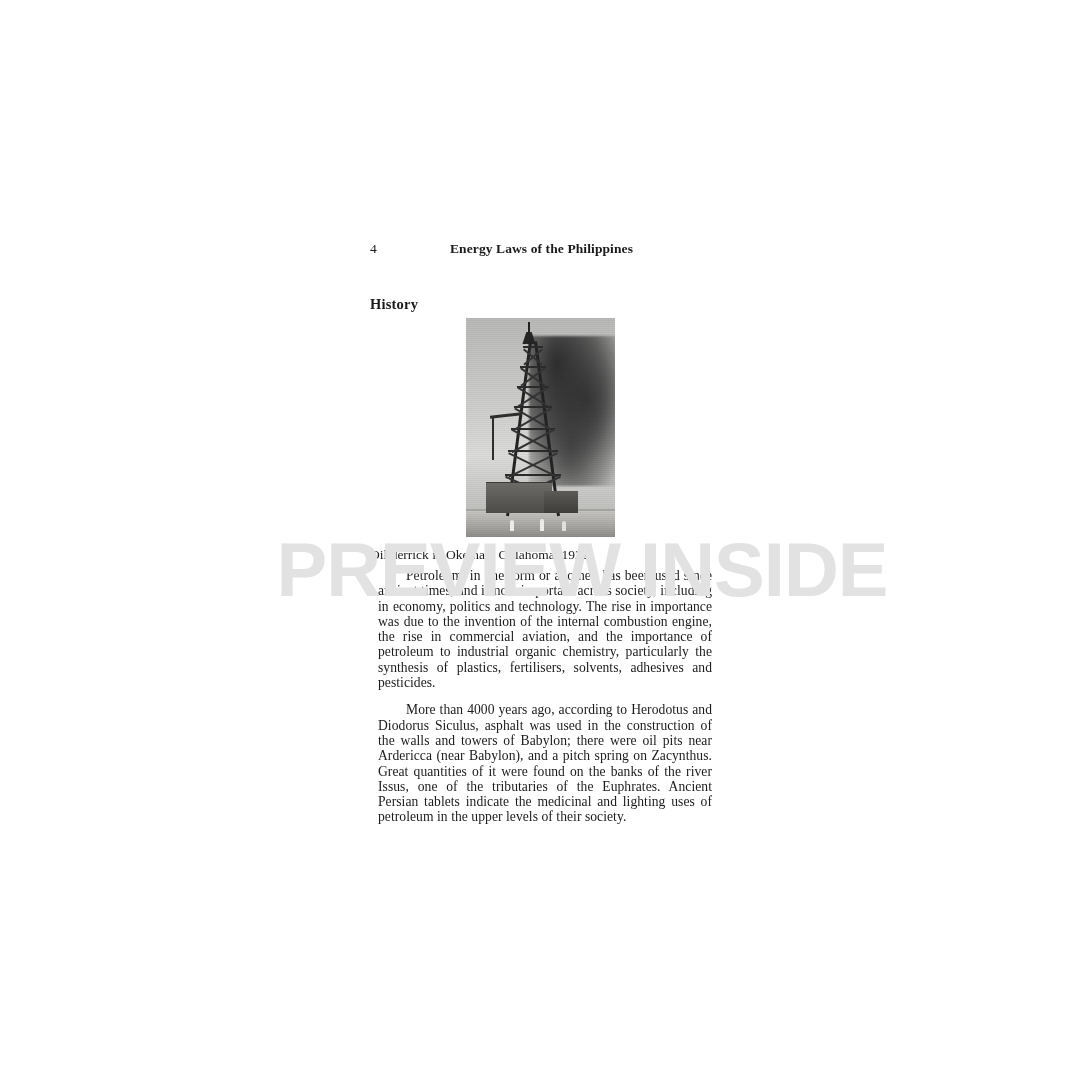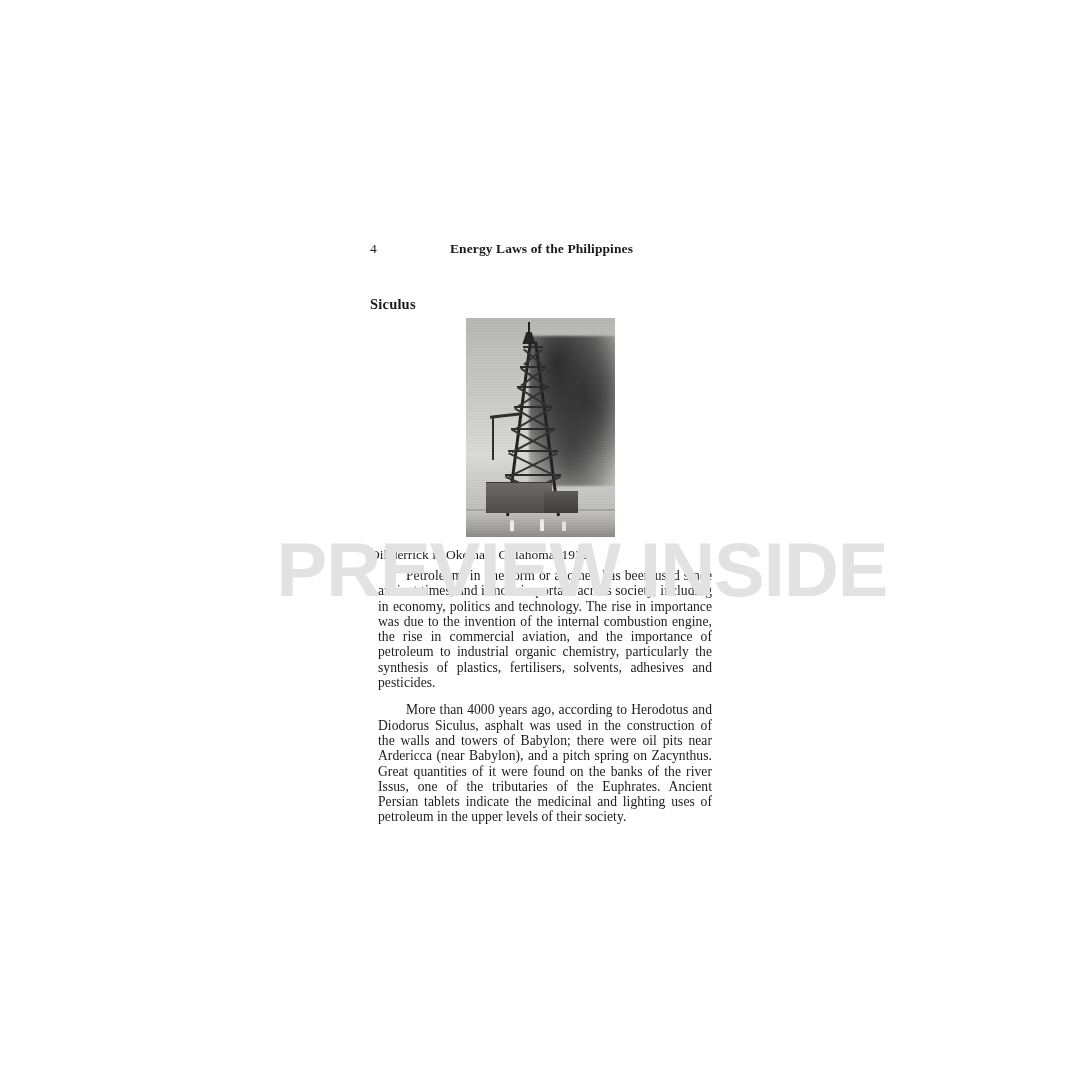--- a/index.html
+++ b/index.html
@@ -250,21 +250,21 @@
 </head>
 <body>
 
 <div class="page">
 
   <div class="running-head">
     <span class="folio">4</span>
     <span class="title">Energy Laws of the Philippines</span>
   </div>
 
-  <div class="section-heading">Siculus</div>
+  <div class="section-heading">History</div>
 
   <div class="figure">
     <div class="photo">
       <div class="smoke"></div>
       <div class="horizon"></div>
       <div class="ground"></div>
 
       <div class="mast"></div>
       <div class="crown"></div>
 

